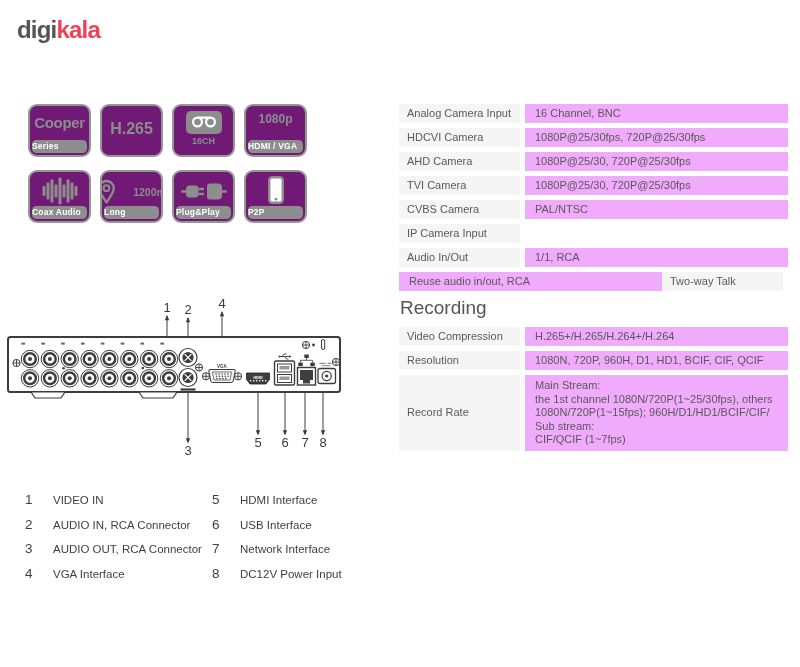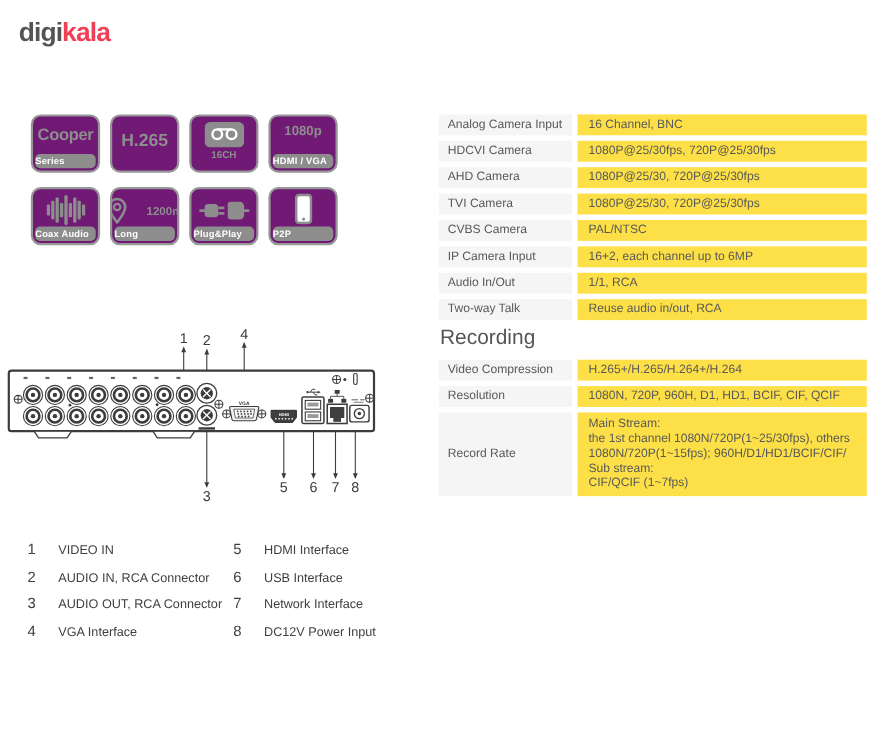--- a/index.html
+++ b/index.html
@@ -26,21 +26,21 @@
                   line-height: 13px; letter-spacing: 0.2px; }
   .badge-caption { color: #8d8d8d; font-size: 9px; font-weight: bold; margin-top: 2px; }
   .badge-row { display: flex; align-items: center; gap: 17px; margin-top: 7px; }
   .b1200 { color: #8d8d8d; font-size: 10.5px; font-weight: bold; }
 
   
   .spec { position: absolute; left: 399px; top: 104px; width: 389px; }
   .srow { display: flex; margin-bottom: 5px; }
   .scell { font-size: 11px; color: #595959; line-height: 13px; display: flex; align-items: center; min-height: 19px; }
   .slbl { width: 121px; margin-right: 5px; background: #f5f5f6; padding: 3px 4px 3px 8px; }
-  .sval { flex: 1; background: #fde047; padding: 3px 6px 3px 10px; }
+  .sval { flex: 1; background: #f0abfc; padding: 3px 6px 3px 10px; }
   .section-header { font-size: 19px; color: #555; margin: 6px 0 8px 1px; font-weight: normal; }
   .rr-lines { display: block; padding: 4px 6px 4px 10px; }
   .rr-lines div { font-size: 11px; color: #595959; line-height: 13.5px; }
 
   
   .panel-wrap { position: absolute; left: 0px; top: 290px; width: 360px; height: 170px; }
 
   
   .legend { position: absolute; left: 25px; top: 492px; width: 370px; height: 100px; }
   .lcol { position: absolute; top: 0; }
@@ -154,29 +154,28 @@
     <div class="srow">
       <div class="scell slbl">TVI Camera</div>
       <div class="scell sval">1080P@25/30, 720P@25/30fps</div>
     </div>
     <div class="srow">
       <div class="scell slbl">CVBS Camera</div>
       <div class="scell sval">PAL/NTSC</div>
     </div>
     <div class="srow">
       <div class="scell slbl">IP Camera Input</div>
-      <div class="scell sval">16+2, each channel up to 6MP</div>
     </div>
     <div class="srow">
       <div class="scell slbl">Audio In/Out</div>
       <div class="scell sval">1/1, RCA</div>
     </div>
     <div class="srow">
+      <div class="scell sval">Reuse audio in/out, RCA</div>
       <div class="scell slbl">Two-way Talk</div>
-      <div class="scell sval">Reuse audio in/out, RCA</div>
     </div>
 
     <div class="section-header">Recording</div>
 
     <div class="srow">
       <div class="scell slbl">Video Compression</div>
       <div class="scell sval">H.265+/H.265/H.264+/H.264</div>
     </div>
     <div class="srow">
       <div class="scell slbl">Resolution</div>

